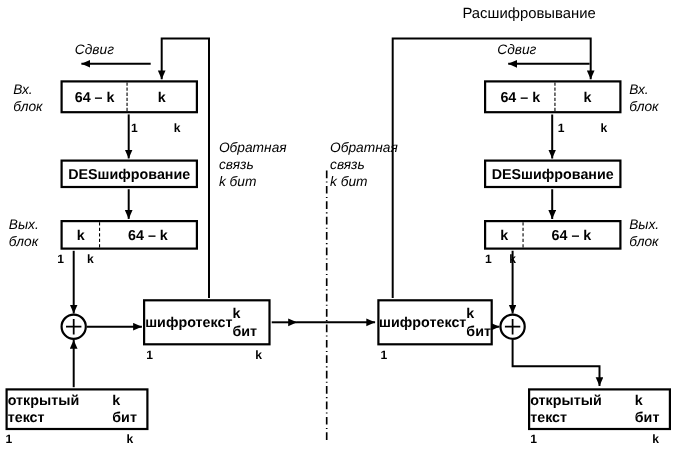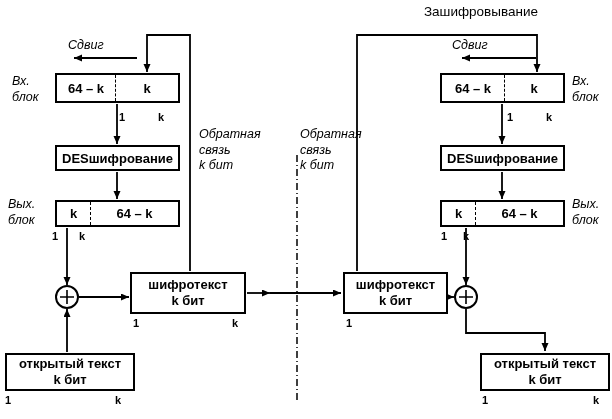--- a/index.html
+++ b/index.html
@@ -9,33 +9,33 @@
     font-family: "Liberation Sans", sans-serif; color: #000; overflow: hidden;
   }
   .box {
     position: absolute; border: 2px solid #000; background: #fff;
     display: flex; align-items: center; justify-content: center;
     font-weight: bold; font-size: 13px;
   }
   .box.cols { justify-content: flex-start; }
   .cell { display: flex; align-items: center; justify-content: center; height: 100%; }
   .cell.div { border-left: 1px dashed #000; flex: 1; }
-  .box.stack { flex-direction: column; line-height: 1.25; }
+  .box.stack { flex-direction: row; line-height: 1.25; }
   .title { position: absolute; font-size: 13.5px; text-align: center; }
   .lbl { position: absolute; font-size: 12.5px; line-height: 1.25; font-style: italic; }
   .lbl.c { text-align: left; }
   .tick { position: absolute; font-size: 11px; font-weight: bold; }
   svg.wires { position: absolute; left: 0; top: 0; pointer-events: none; }
 </style>
 </head>
 <body>
 
 <div class="stage">
 
-  <div class="title" style="left:392px; top:4px; width:178px;">Зашифровывание</div>
+  <div class="title" style="left:392px; top:4px; width:178px;">Расшифровывание</div>
 
   <div class="lbl" style="left:68px; top:38px;">Сдвиг</div>
   <div class="lbl" style="left:452px; top:38px;">Сдвиг</div>
 
   <div class="lbl" style="left:12px; top:74px;">
     <div>Вх.</div>
     <div>блок</div>
   </div>
   <div class="lbl" style="left:8px; top:197px;">
     <div>Вых.</div>

